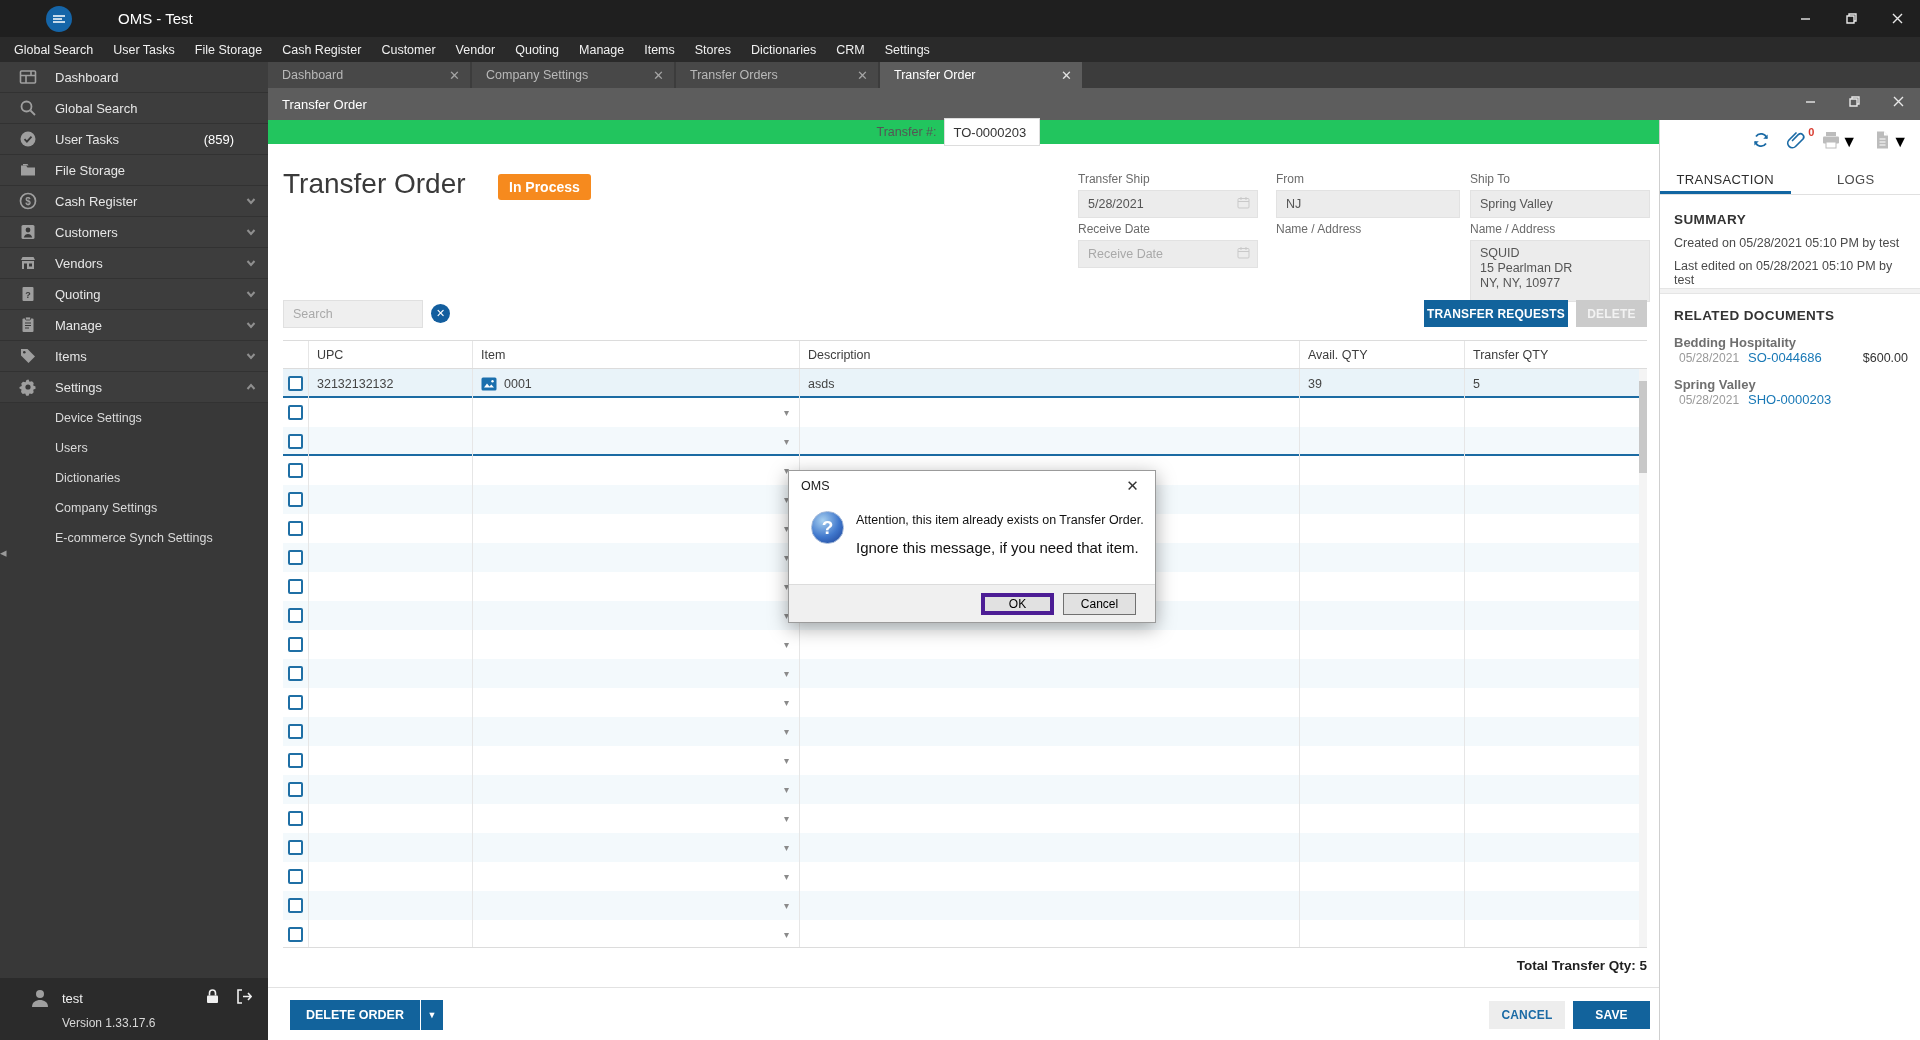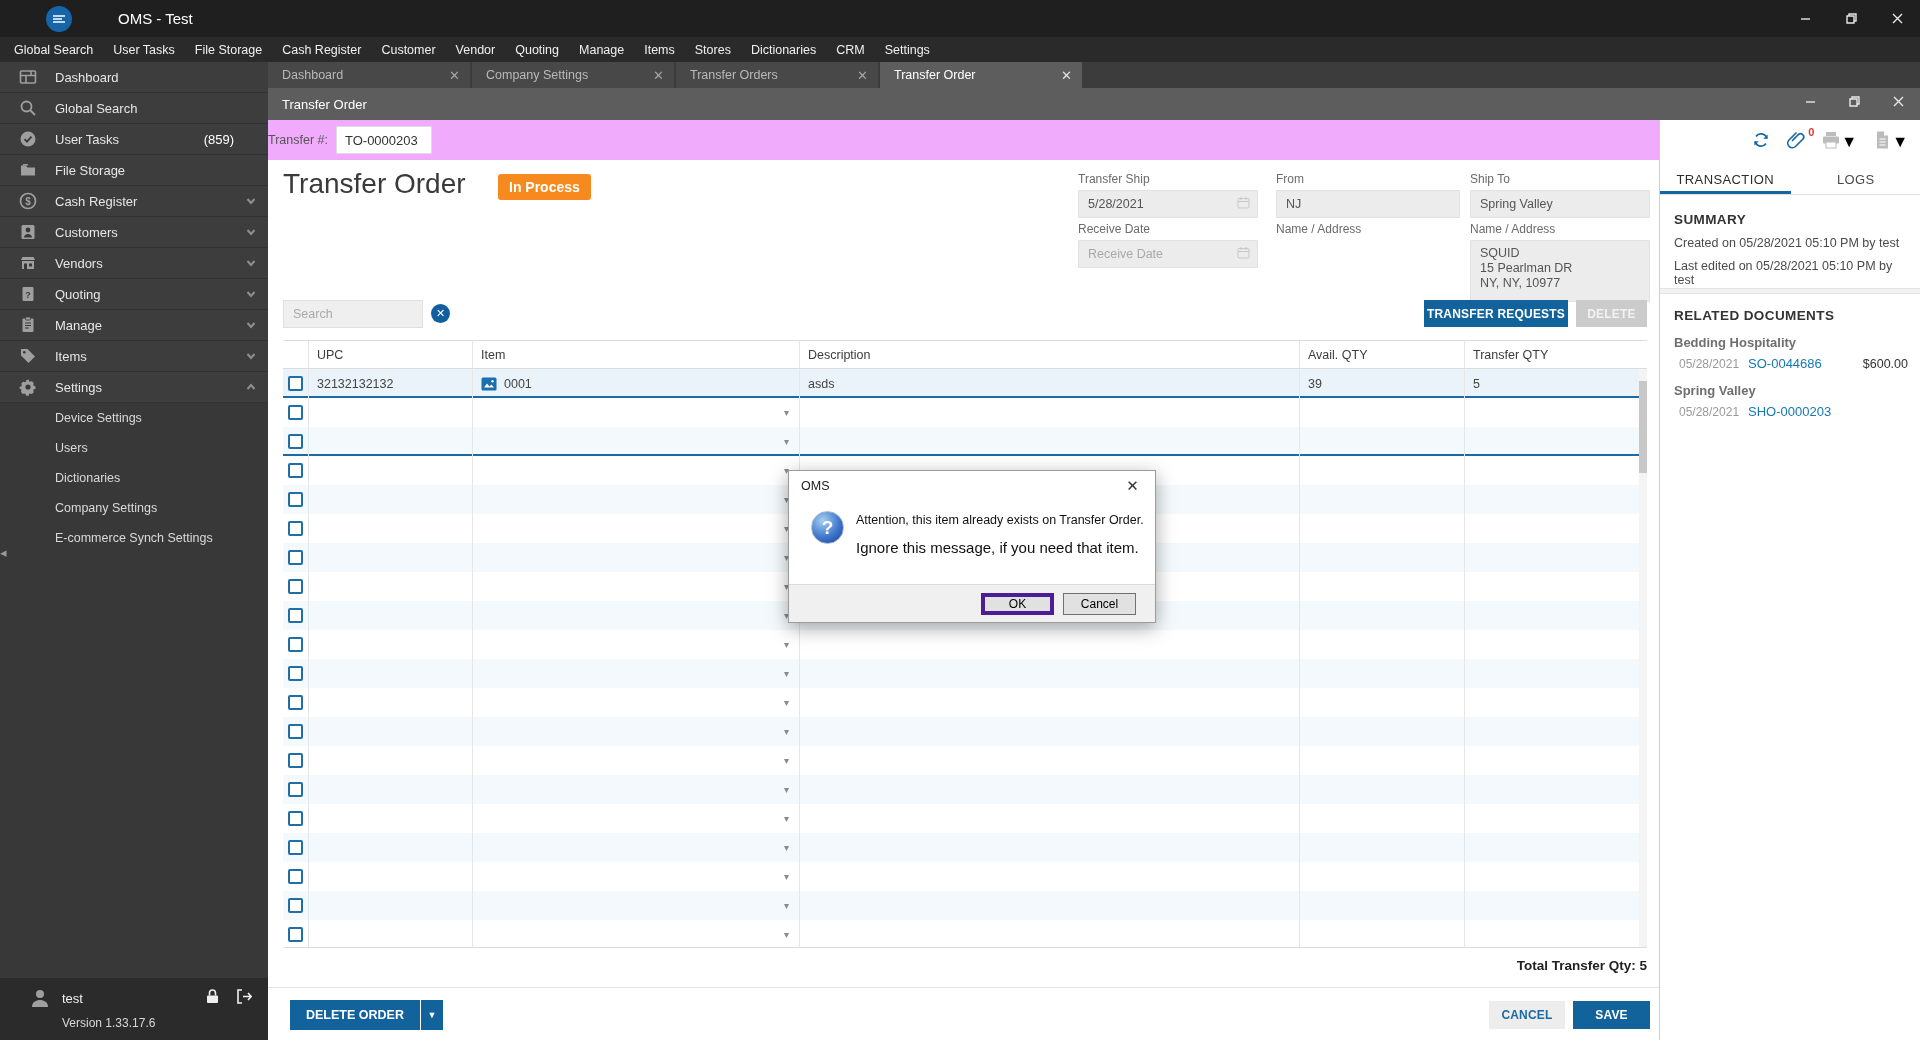--- a/index.html
+++ b/index.html
@@ -48,21 +48,21 @@
   .tab.active { background:#5d5d5d; color:#ffffff; }
   .tab.active .x { color:#e3e3e3; }
 
   
   .doc-titlebar { position:absolute; left:268px; top:88px; width:1652px; height:32px; background:#5d5d5d; display:flex; align-items:center; }
   .doc-titlebar .dt { color:#fff; font-size:13px; margin-left:14px; }
   .doc-titlebar .win-btn { height:32px; width:44px; }
 
   
   .left-pane { position:absolute; left:268px; top:120px; width:1391px; height:920px; background:#ffffff; }
-  .transfer-strip { position:absolute; left:0; top:0; width:1391px; height:40px; background:#f0abfc; display:flex; align-items:center; justify-content:flex-start; }
+  .transfer-strip { position:absolute; left:0; top:0; width:1391px; height:24px; background:#22c55e; display:flex; align-items:center; justify-content:center; }
   .transfer-strip .lab { color:#555; font-size:12.5px; margin-right:8px; }
   .transfer-strip input { width:96px; height:28px; border:1px solid #ddd; background:#fff; font-size:13px; color:#333; padding-left:8px; margin-right:10px; font-family:"Liberation Sans",sans-serif; }
 
   .page-title { position:absolute; left:15px; top:48px; font-size:28px; color:#3a3a3a; font-weight:400; }
   .status-badge { position:absolute; left:230px; top:54px; background:#f68a1e; color:#fff; font-size:14px; font-weight:700; padding:5px 11px; border-radius:3px; }
 
   .f-label { position:absolute; color:#6b6b6b; font-size:12px; }
   .f-box { position:absolute; background:#ececec; border:1px solid #e2e2e2; color:#555; font-size:12.5px; display:flex; align-items:center; padding-left:9px; }
   .f-box.ph { color:#a9a9a9; }
   .f-box .cal { margin-left:auto; margin-right:7px; color:#c9c9c9; }
@@ -118,21 +118,21 @@
   .rp-ic-wrap { display:flex; align-items:center; }
   .rp-tabs { position:absolute; top:45px; left:0; width:261px; height:30px; display:flex; border-bottom:1px solid #e0e0e0; }
   .rp-tab { width:50%; display:flex; align-items:center; justify-content:center; font-size:13px; color:#4a4a4a; letter-spacing:.4px; }
   .rp-tab.active { color:#2c2c2c; box-shadow:inset 0 -3px 0 #1266a2; }
   .rp-h { font-size:13.5px; font-weight:700; color:#333; letter-spacing:.4px; }
   .summary { position:absolute; top:92px; left:14px; right:10px; }
   .summary .line { font-size:12.5px; color:#4a4a4a; margin-top:9px; }
   .rp-div { position:absolute; top:168px; left:0; width:261px; height:6px; background:#f2f2f2; border-top:1px solid #e5e5e5; border-bottom:1px solid #e5e5e5; }
   .related { position:absolute; top:188px; left:14px; right:12px; }
   .rel-name { font-size:13px; font-weight:700; color:#6f6f6f; margin-top:12px; }
-  .rel-row { display:flex; align-items:center; margin-top:6px; padding-left:5px; }
+  .rel-row { display:flex; align-items:center; margin-top:0; padding-left:5px; }
   .rel-date { font-size:12px; color:#9a9a9a; }
   .rel-doc { font-size:13px; color:#1878b6; margin-left:9px; }
   .rel-amt { margin-left:auto; font-size:12.5px; color:#333; }
 
   
   .modal { position:absolute; left:788px; top:470px; width:368px; height:153px; background:#fff; border:1px solid #9b9b9b; box-shadow:0 5px 18px rgba(0,0,0,.35); z-index:50; }
   .modal-title { height:30px; display:flex; align-items:center; }
   .modal-title .mt { font-size:12.5px; color:#1a1a1a; margin-left:12px; }
   .modal-title .mx { margin-left:auto; width:45px; height:30px; display:flex; align-items:center; justify-content:center; color:#333; font-size:15px; }
   .modal-body { position:relative; height:85px; }

